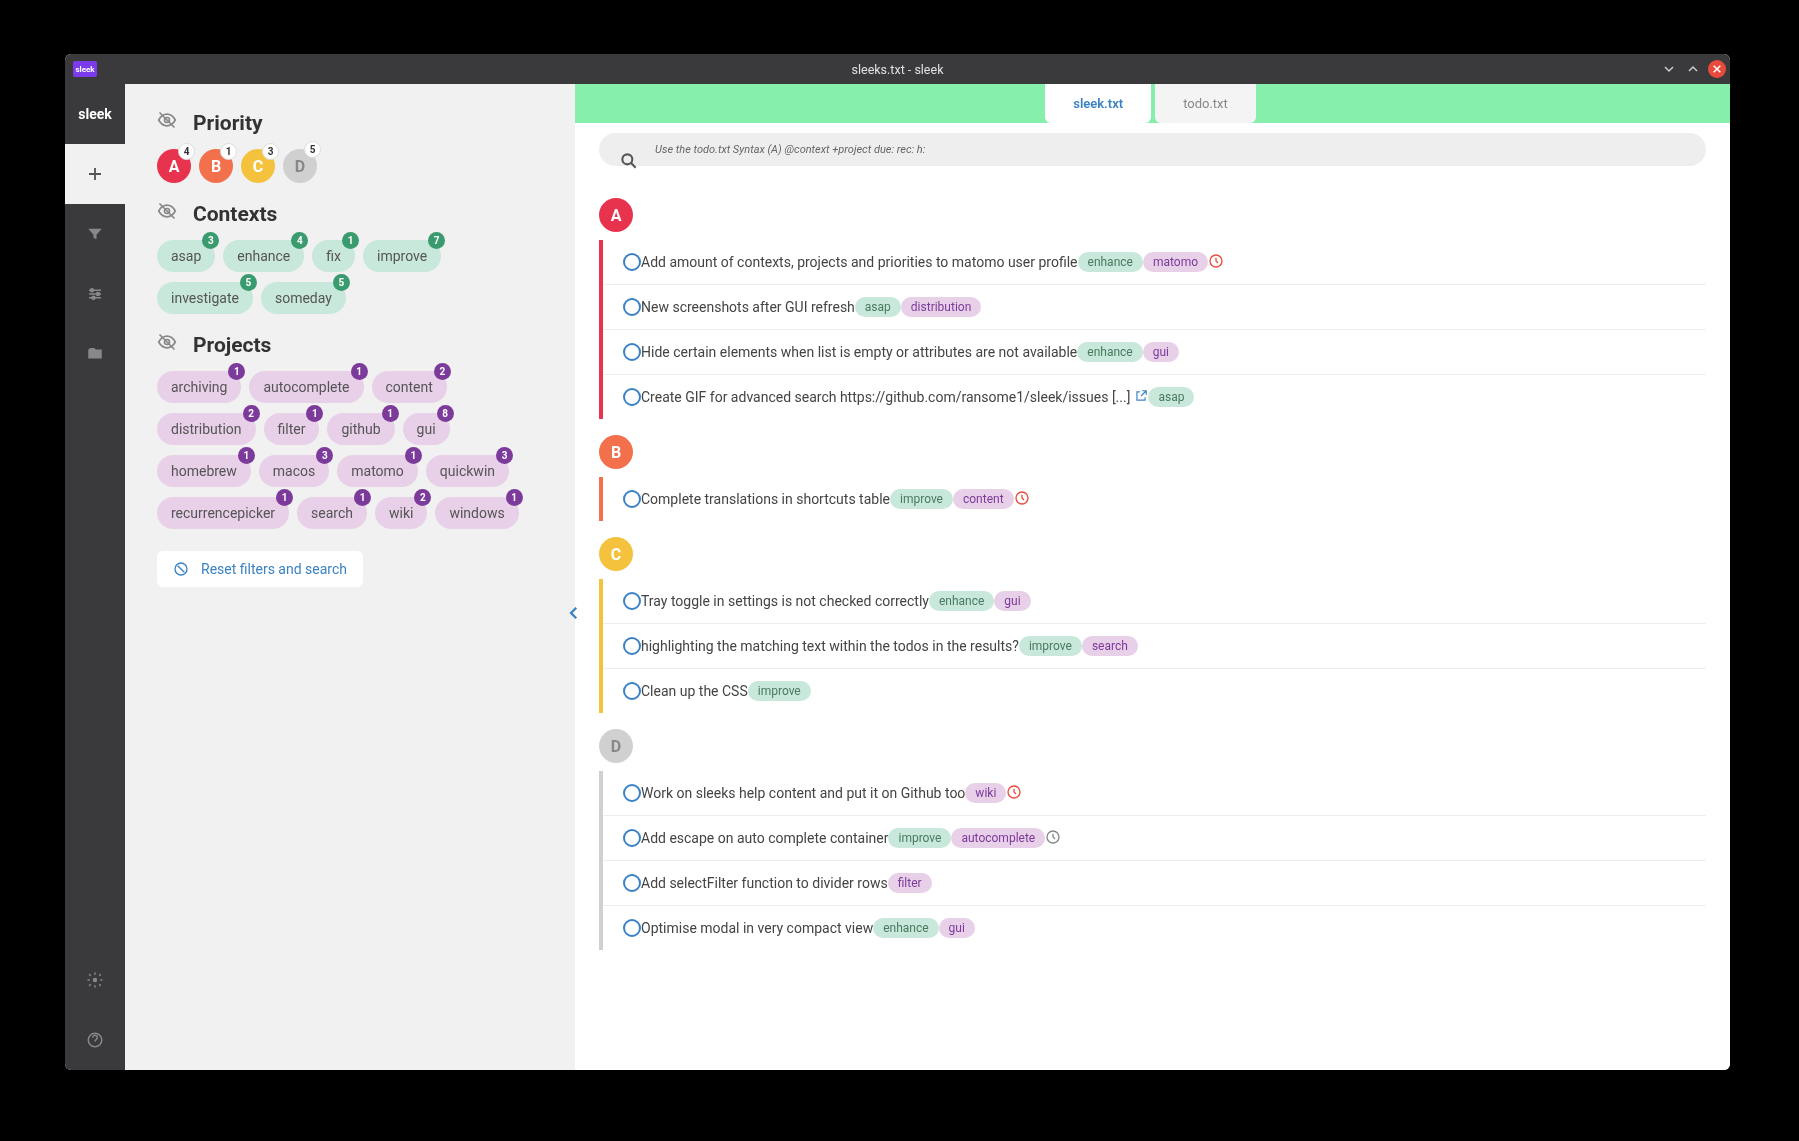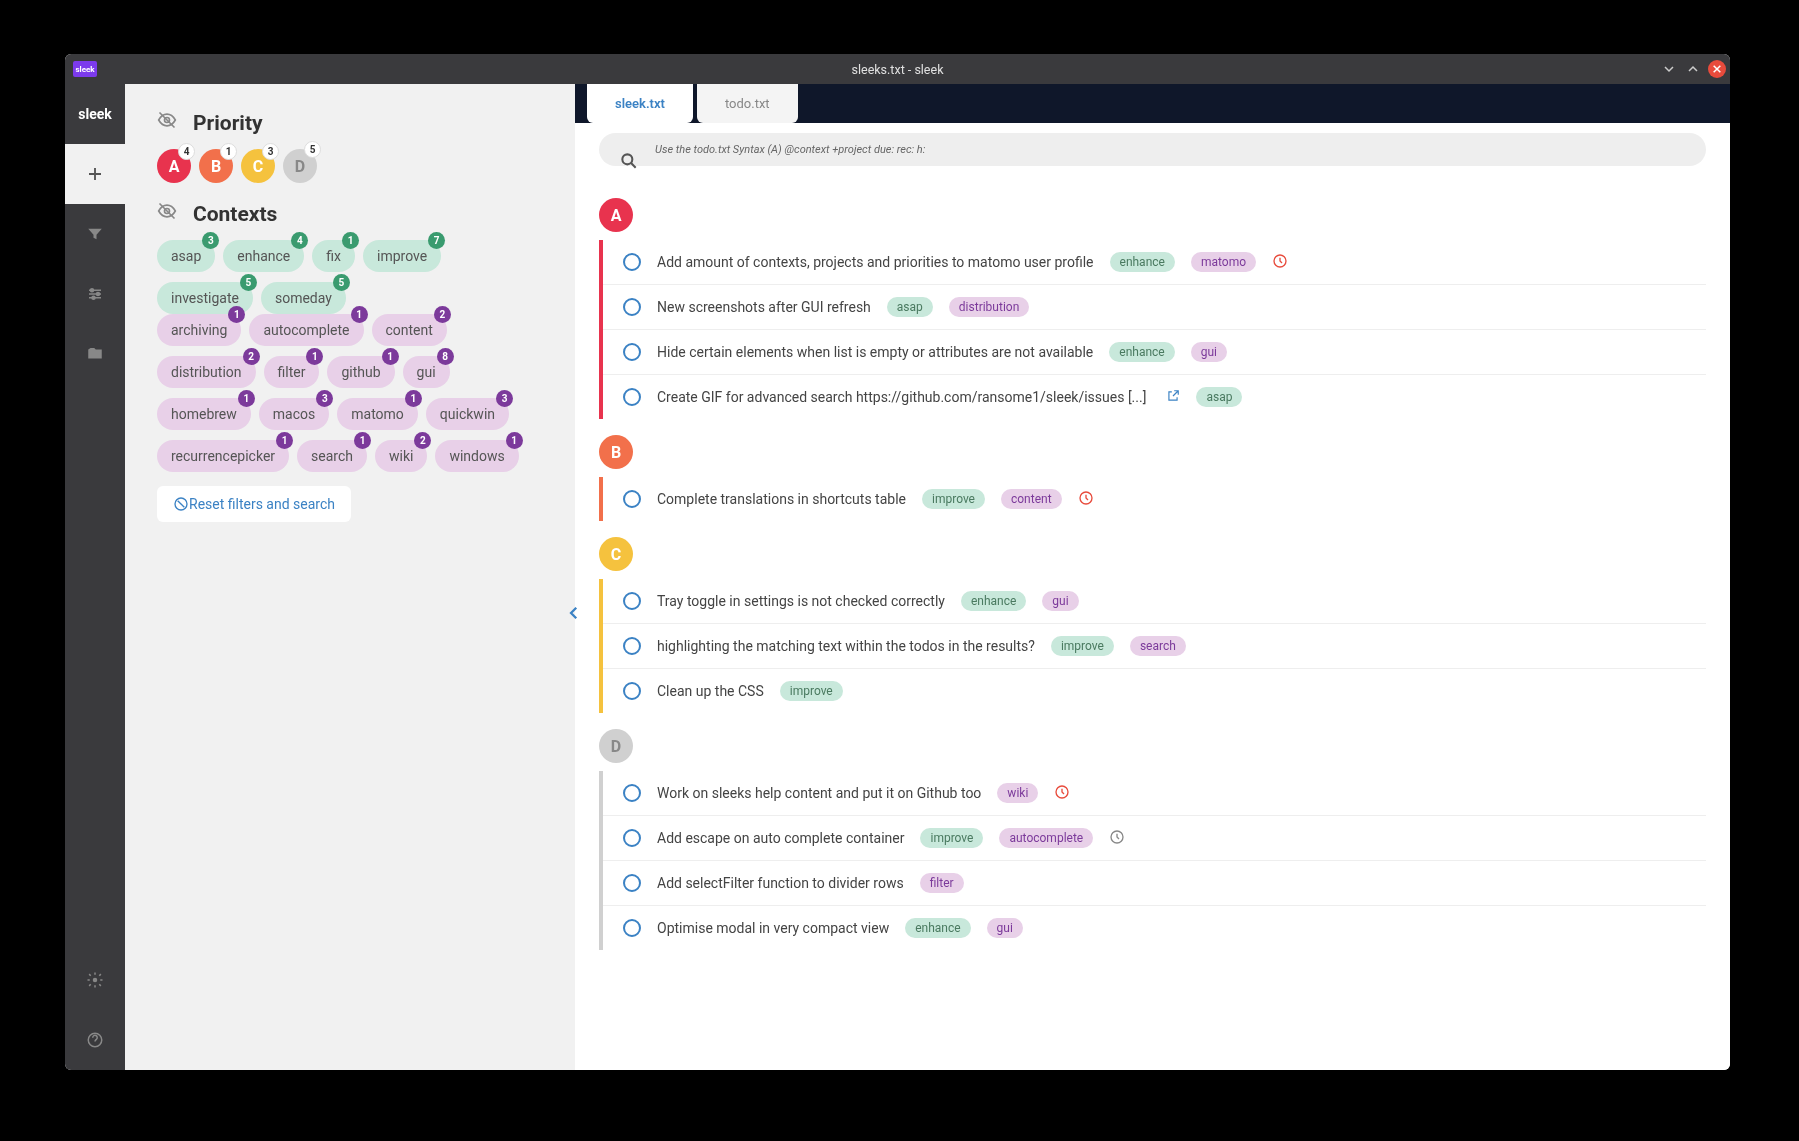--- a/index.html
+++ b/index.html
@@ -27,42 +27,42 @@
 .chip .badge { position:absolute; top:-8px; right:-4px; min-width:17px; height:17px; border-radius:9px; font-size:10px; font-weight:bold; display:flex; align-items:center; justify-content:center; color:#333; }
 .prio-A { background:#e8334e; color:#fff; font-weight:bold; width:34px; height:34px; border-radius:50%; display:flex; align-items:center; justify-content:center; padding:0; font-size:16px;}
 .prio-B { background:#f2704b; color:#fff; font-weight:bold; width:34px; height:34px; border-radius:50%; display:flex; align-items:center; justify-content:center; padding:0; font-size:16px;}
 .prio-C { background:#f5c23e; color:#fff; font-weight:bold; width:34px; height:34px; border-radius:50%; display:flex; align-items:center; justify-content:center; padding:0; font-size:16px;}
 .prio-D { background:#d0d0d0; color:#888; font-weight:bold; width:34px; height:34px; border-radius:50%; display:flex; align-items:center; justify-content:center; padding:0; font-size:16px;}
 .prio-A .badge, .prio-B .badge, .prio-C .badge { top:-6px; right:-4px; }
 .chip.ctx { background:#c8e8db; color:#555; }
 .chip.ctx .badge { background:#3a9b6f; color:#fff; }
 .chip.prj { background:#e8d0e8; color:#555; }
 .chip.prj .badge { background:#7c3a9b; color:#fff; }
-.reset { display:inline-flex; align-items:center; gap:0; background:#fff; border-radius:6px; padding:10px 16px; margin-top:14px; color:#3b82c4; cursor:pointer; }
+.reset { display:inline-flex; align-items:center; gap:12px; background:#fff; border-radius:6px; padding:10px 16px; margin-top:22px; color:#3b82c4; cursor:pointer; }
 .main { flex:1; background:#fff; display:flex; flex-direction:column; position:relative; }
 .collapse-btn { position:absolute; left:-10px; top:520px; color:#3b82c4; cursor:pointer; z-index:5; }
-.tabs { display:flex; padding:0 12px; background:#0f172a; border-bottom:0; }
+.tabs { display:flex; padding:0 12px; background:#86efac; border-bottom:0;justify-content:center; }
 .tab { padding:12px 28px; font-size:13px; color:#888; cursor:pointer; background:#f4f4f4; border-radius:0 0 6px 6px; margin-right:4px;}
 .tab.active { color:#3b82c4; font-weight:600; background:#fff; }
 .searchbar { margin:10px 24px 16px 24px; background:#eeeeee; border-radius:30px; padding:10px 24px 10px 56px; position:relative; }
 .searchbar .sicon { position:absolute; left:20px; top:18px; color:#555; }
 .searchbar .hint { font-size:11px; color:#666;font-style:italic; }
 .searchbar .placeholder { font-size:16px; color:#aaa; margin-top:2px; }
 .list { flex:1; overflow-y:auto; padding: 0 24px 24px 24px; }
 .group-hdr { width:34px; height:34px; border-radius:50%; display:flex; align-items:center; justify-content:center; font-weight:bold; color:#fff; margin:16px 0 8px 0; font-size:16px;}
 .group-A .group-hdr { background:#e8334e; }
 .group-B .group-hdr { background:#f2704b; }
 .group-C .group-hdr { background:#f5c23e; }
 .group-D .group-hdr { background:#d0d0d0; color:#888; }
 .group-items { border-left:4px solid transparent; }
 .group-A .group-items { border-left-color:#e8334e; }
 .group-B .group-items { border-left-color:#f2704b; }
 .group-C .group-items { border-left-color:#f5c23e; }
 .group-D .group-items { border-left-color:#d0d0d0; }
-.todo { display:flex; align-items:center; gap:16px; padding:12px 8px 12px 20px; border-bottom:1px solid #eee; }
+.todo { display:flex; align-items:center; padding:12px 8px 12px 20px; border-bottom:1px solid #eee; }
 .todo:last-child { border-bottom:none; }
 .check { width:18px; height:18px; border:2.5px solid #3b82c4; border-radius:50%; flex-shrink:0; cursor:pointer; }
 .todo-text { color:#444; }
 .tag { padding:3px 10px; border-radius:12px; font-size:12px; }
 .tag.ctx { background:#c8e8db; color:#4a7a60; }
 .tag.prj { background:#e8d0e8; color:#7c3a9b; }
 .clockicon { color:#e84b3c; }
 .clockicon.grey { color:#888; }
 .extlink { color:#3b82c4; margin-left:4px; cursor:pointer;}
 </style>
@@ -158,20 +158,28 @@
       </div>
       <div class="chips" id="ctx-chips">
           <div class="chip ctx">asap<span class="badge">3</span></div>
           <div class="chip ctx">enhance<span class="badge">4</span></div>
           <div class="chip ctx">fix<span class="badge">1</span></div>
           <div class="chip ctx">improve<span class="badge">7</span></div>
           <div class="chip ctx">investigate<span class="badge">5</span></div>
           <div class="chip ctx">someday<span class="badge">5</span></div>
         </div>
 
+      <div class="section-title">
+        <span class="eye-icon"><svg width="20" height="20" viewBox="0 0 24 24" fill="none" stroke="currentColor" stroke-width="2">
+              <path d="M2 12s4-7 10-7 10 7 10 7-4 7-10 7-10-7-10-7z"></path>
+              <circle cx="12" cy="12" r="3"></circle>
+              <line x1="3" y1="3" x2="21" y2="21"></line>
+            </svg></span>
+        <span>Projects</span>
+      </div>
       <div class="chips" id="prj-chips">
           <div class="chip prj">archiving<span class="badge">1</span></div>
           <div class="chip prj">autocomplete<span class="badge">1</span></div>
           <div class="chip prj">content<span class="badge">2</span></div>
           <div class="chip prj">distribution<span class="badge">2</span></div>
           <div class="chip prj">filter<span class="badge">1</span></div>
           <div class="chip prj">github<span class="badge">1</span></div>
           <div class="chip prj">gui<span class="badge">8</span></div>
           <div class="chip prj">homebrew<span class="badge">1</span></div>
           <div class="chip prj">macos<span class="badge">3</span></div>

